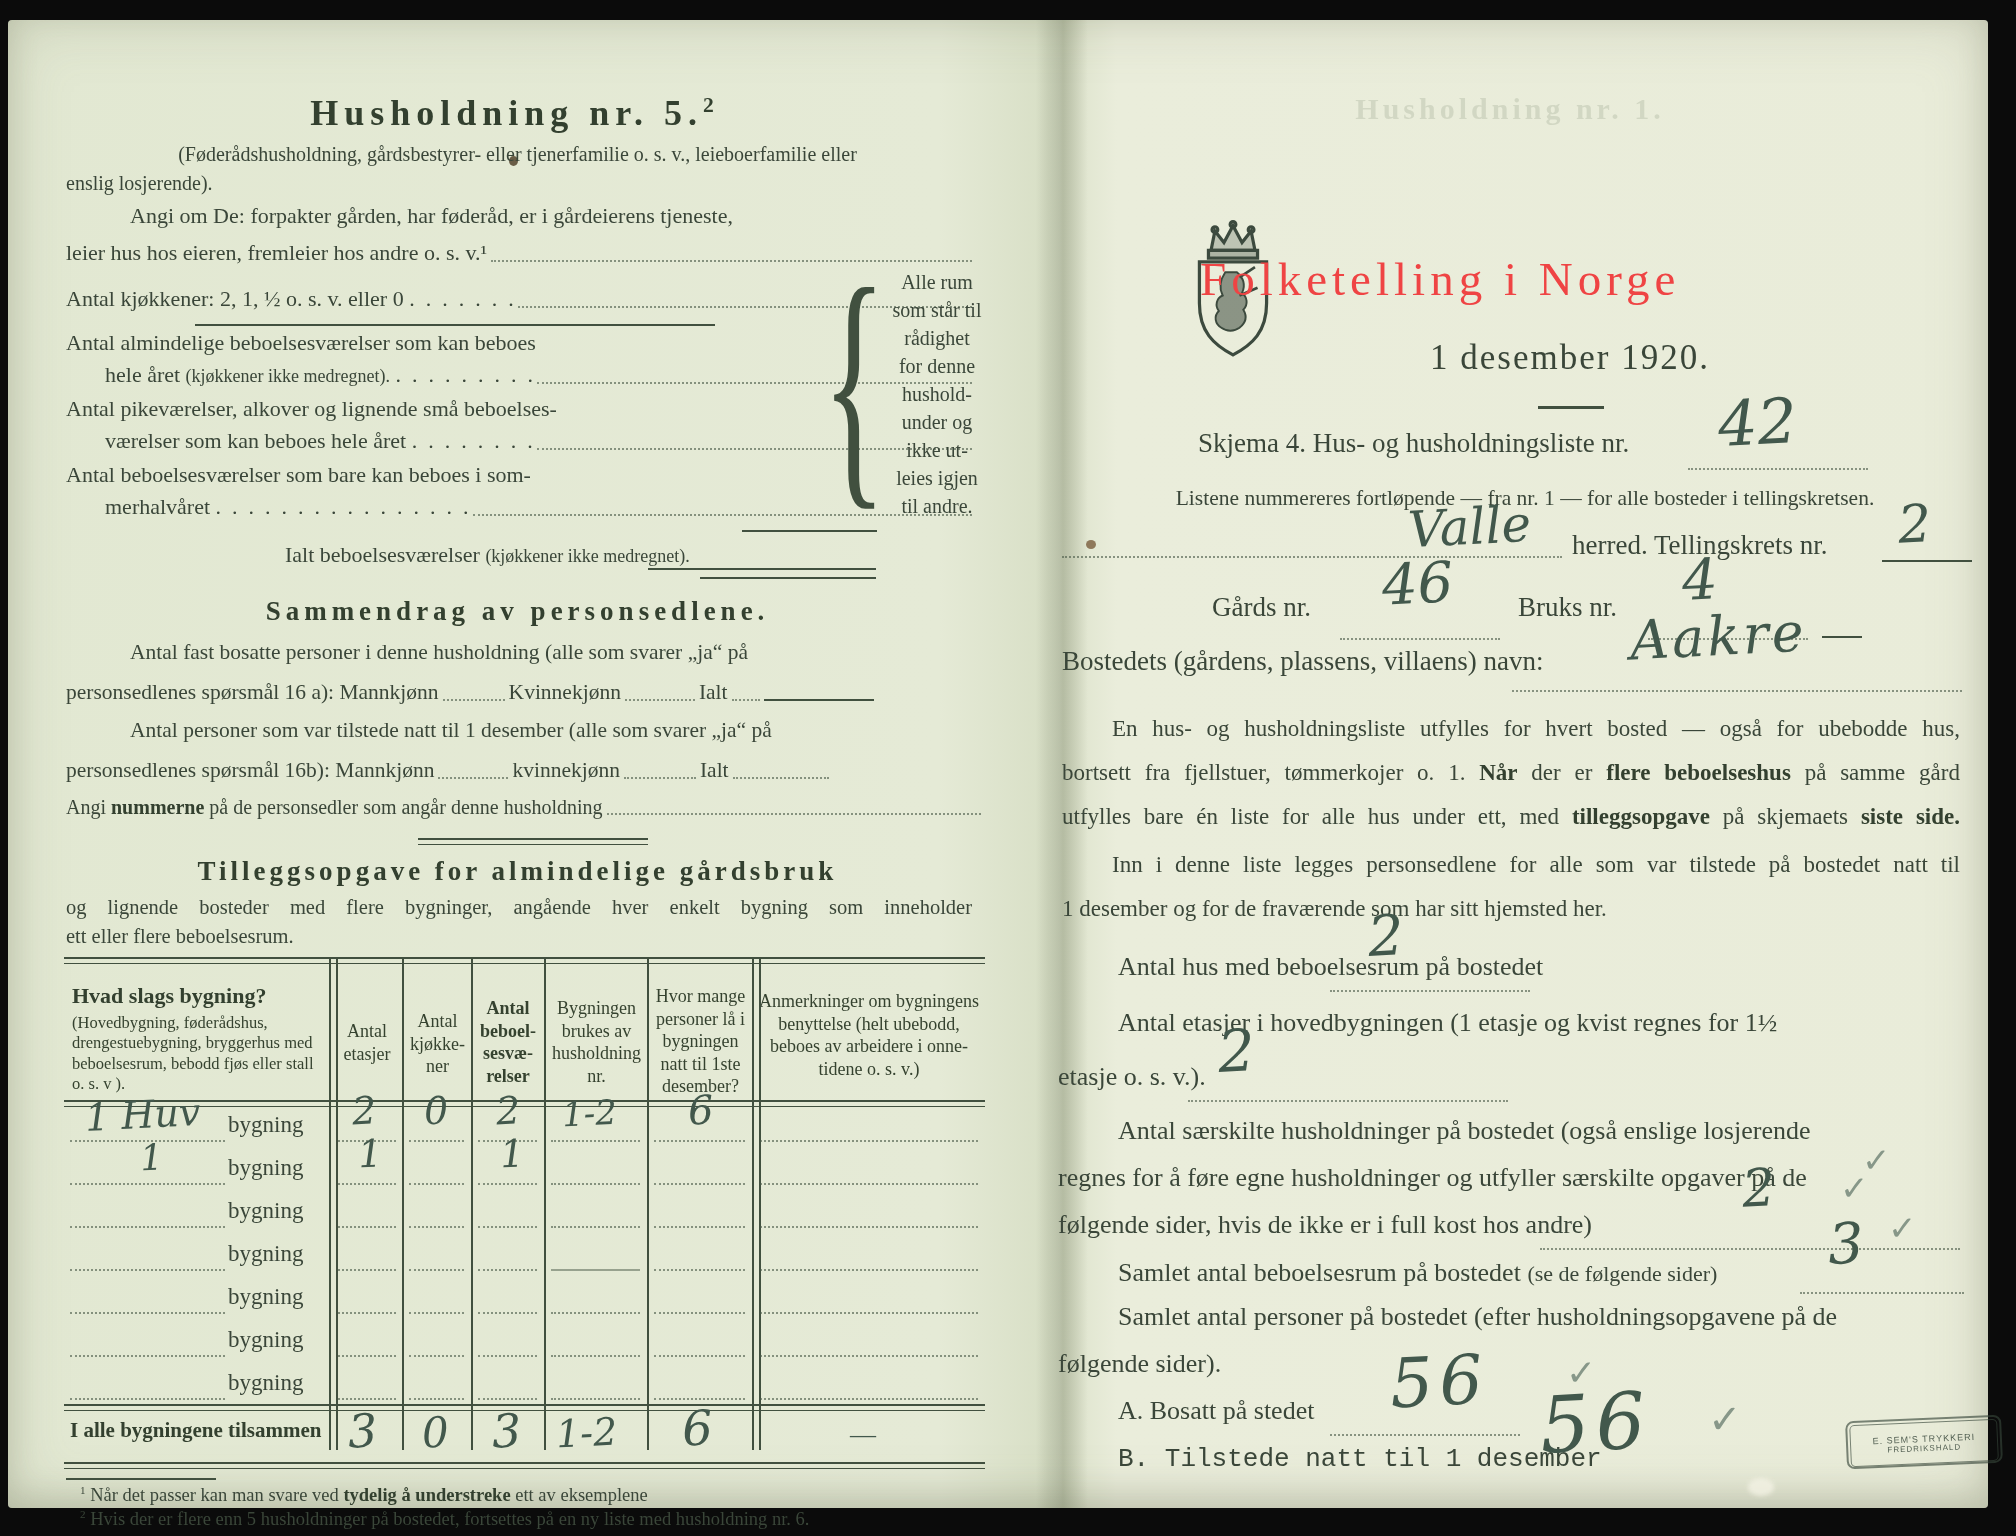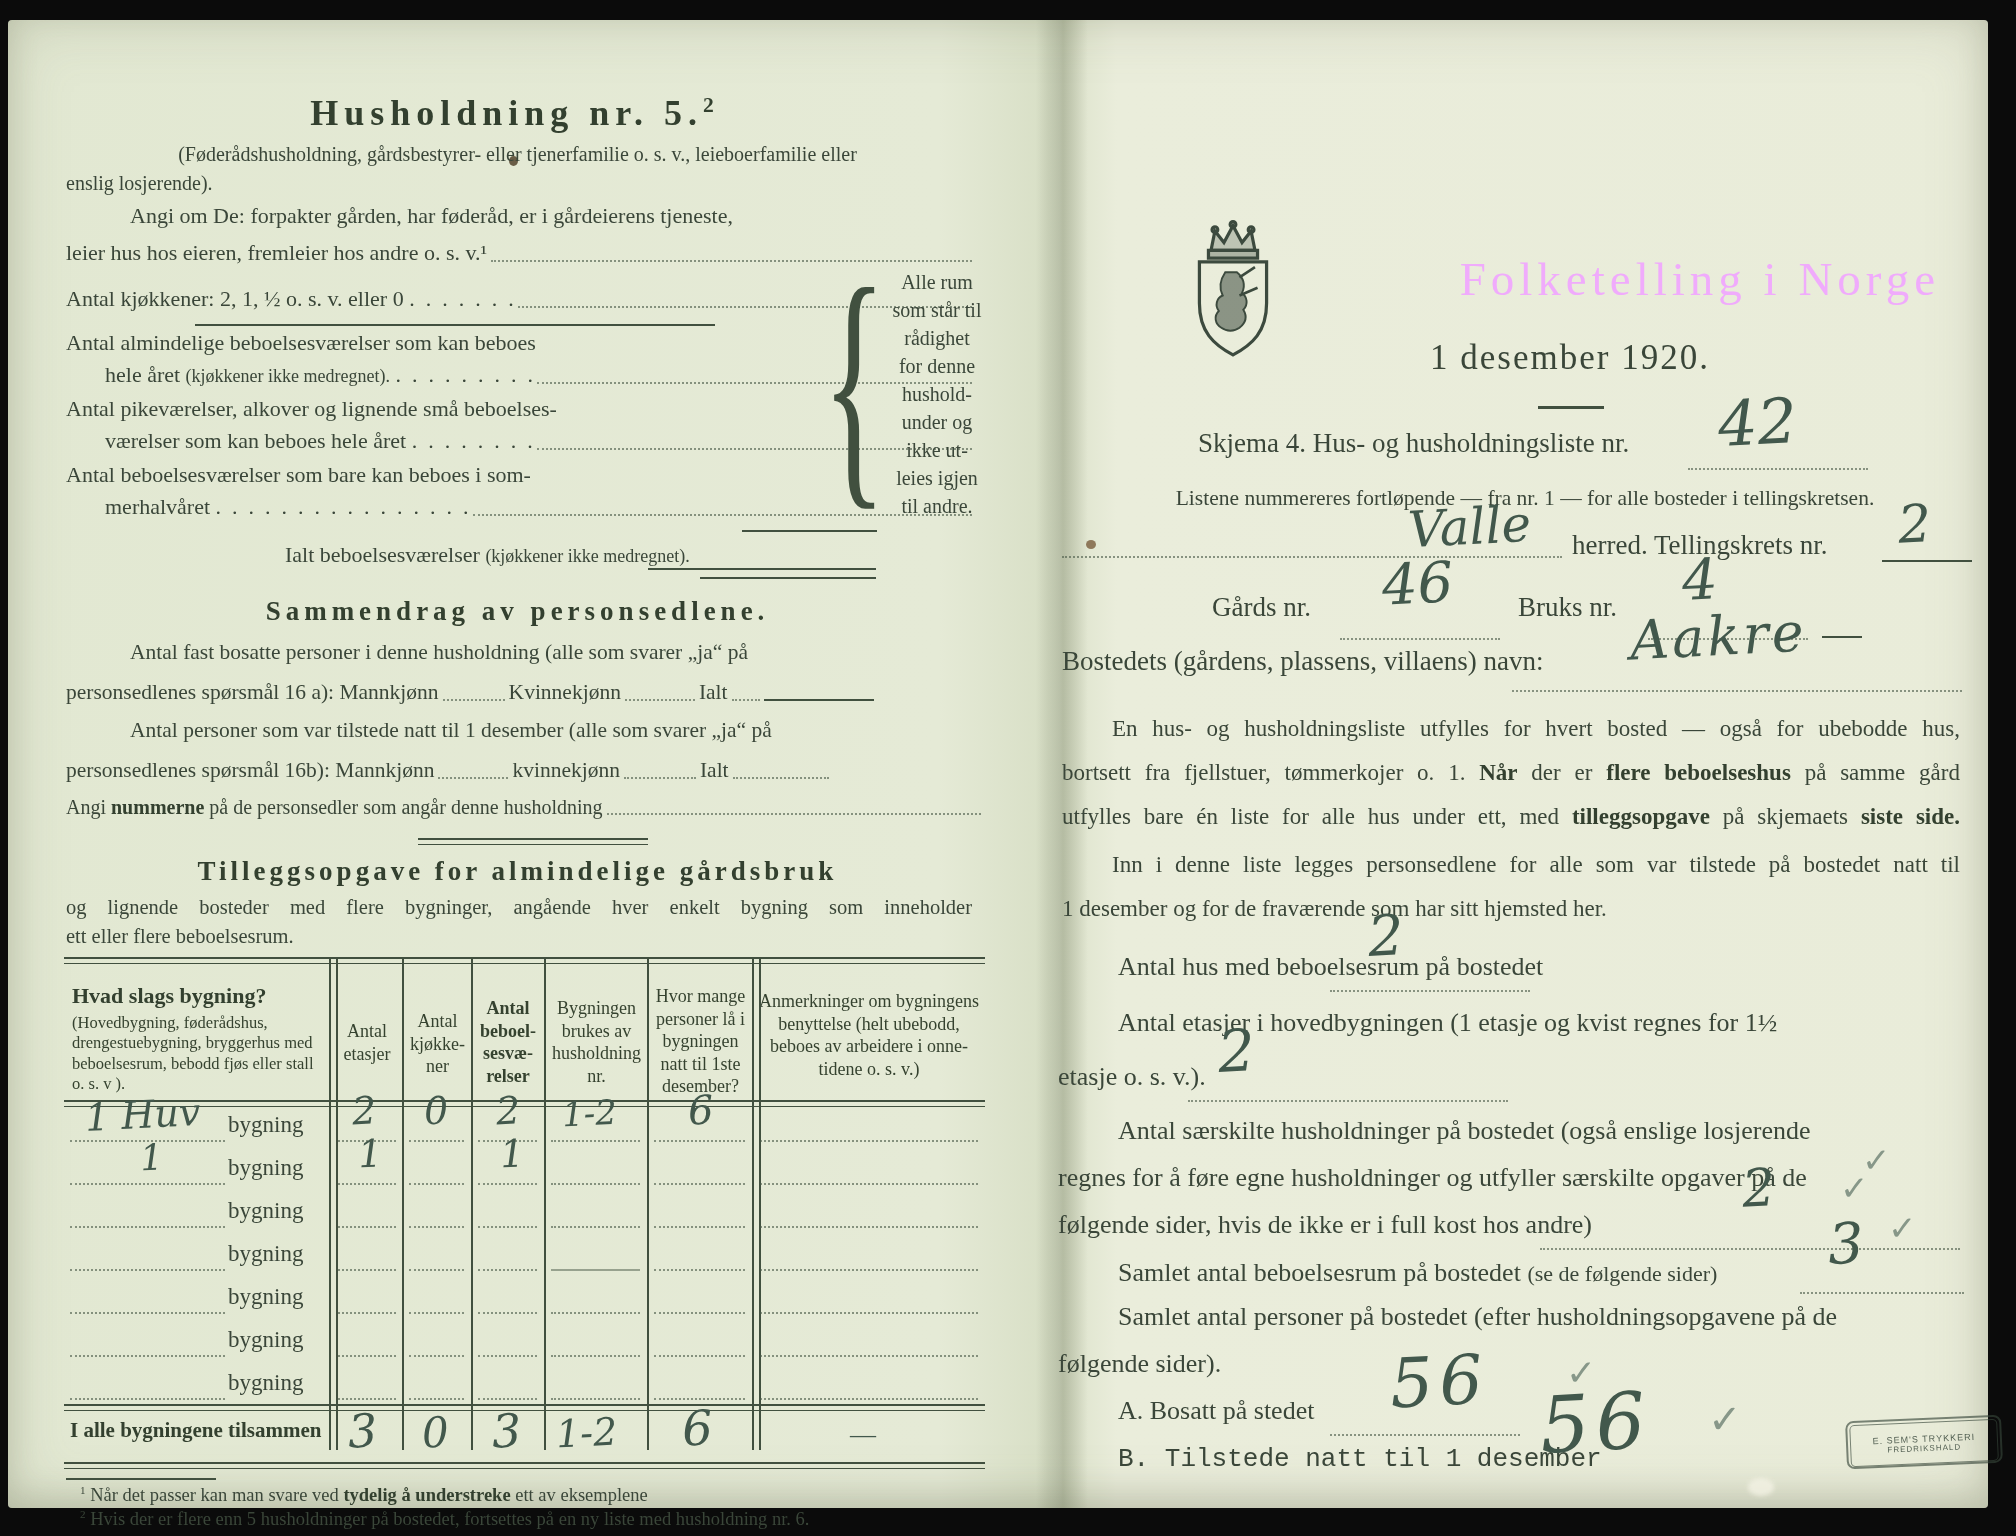--- a/index.html
+++ b/index.html
@@ -221,35 +221,36 @@
   </div>
 
   <div class="rule" style="left:66px;top:1478px;width:150px;height:2px;"></div>
   <div class="abs" style="left:80px;top:1484px;font-size:18.5px;">
     <sup>1</sup> <span>Når det passer kan man svare ved </span><span class="b">tydelig å understreke</span><span> ett av eksemplene</span>
   </div>
   <div class="abs" style="left:80px;top:1508px;font-size:18.5px;">
     <sup>2</sup> <span>Hvis der er flere enn 5 husholdninger på bostedet, fortsettes på en ny liste med husholdning nr. 6.</span>
   </div>
 
+  <div class="abs b ghost" style="left:1300px;top:92px;width:420px;text-align:center;font-size:30px;letter-spacing:4px;">Husholdning nr. 1.</div>
 
   <svg class="abs" style="left:1168px;top:218px;" width="130" height="155" viewBox="0 0 100 120">
     <g fill="none" stroke="#3c4a3e" stroke-width="2.5">
       <path d="M33,25 L36,10 L43,19 L50,6 L57,19 L64,10 L67,25 Z" fill="rgba(60,74,62,.25)"></path>
       <circle cx="36" cy="9" r="2.2"></circle>
         <circle cx="50" cy="5" r="2.2"></circle>
         <circle cx="64" cy="9" r="2.2"></circle>
       <path d="M31,25 h38 v6 h-38 Z" fill="rgba(60,74,62,.35)"></path>
       <path d="M24,34 h52 v32 c0,22 -11,32 -26,40 c-15,-8 -26,-18 -26,-40 Z"></path>
       <path d="M44,42 c-4,6 -5,12 -2,18 c-5,2 -6,8 -3,12 c-4,4 -3,10 2,13 c4,3 10,3 14,0 c5,-4 6,-9 3,-14 c4,-4 3,-10 -1,-13 c3,-6 1,-12 -4,-16 Z" fill="rgba(60,74,62,.55)" stroke-width="1.5"></path>
       <path d="M55,46 l12,-8 M55,60 l14,-6" stroke-width="2"></path>
     </g>
   </svg>
 
-  <div class="abs" style="left:1200px;top:252px;width:740px;text-align:right;font-size:47px;letter-spacing:5px;color:#f0abfc;">Folketelling i Norge</div>
+  <div class="abs" style="left:1200px;top:252px;width:740px;text-align:left;font-size:47px;letter-spacing:5px;color:#ef4444;">Folketelling i Norge</div>
   <div class="abs" style="left:1200px;top:338px;width:740px;text-align:center;font-size:35px;letter-spacing:2px;">1 desember 1920.</div>
   <div class="rule" style="left:1538px;top:406px;width:66px;height:3px;"></div>
 
   <div class="abs" style="left:1198px;top:428px;font-size:27px;">Skjema 4.   Hus- og husholdningsliste nr.</div>
   <div class="hw abs" style="left:1718px;top:392px;font-size:62px;">42</div>
   <div class="abs" style="left:1688px;top:468px;width:180px;border-bottom:2px dotted rgba(74,90,72,.62);"></div>
 
   <div class="abs" style="left:1085px;top:486px;width:880px;text-align:center;font-size:21.5px;">Listene nummereres fortløpende — fra nr. 1 — for alle bosteder i tellingskretsen.</div>
 
   <div class="hw abs" style="left:1408px;top:502px;font-size:50px;">Valle</div>

